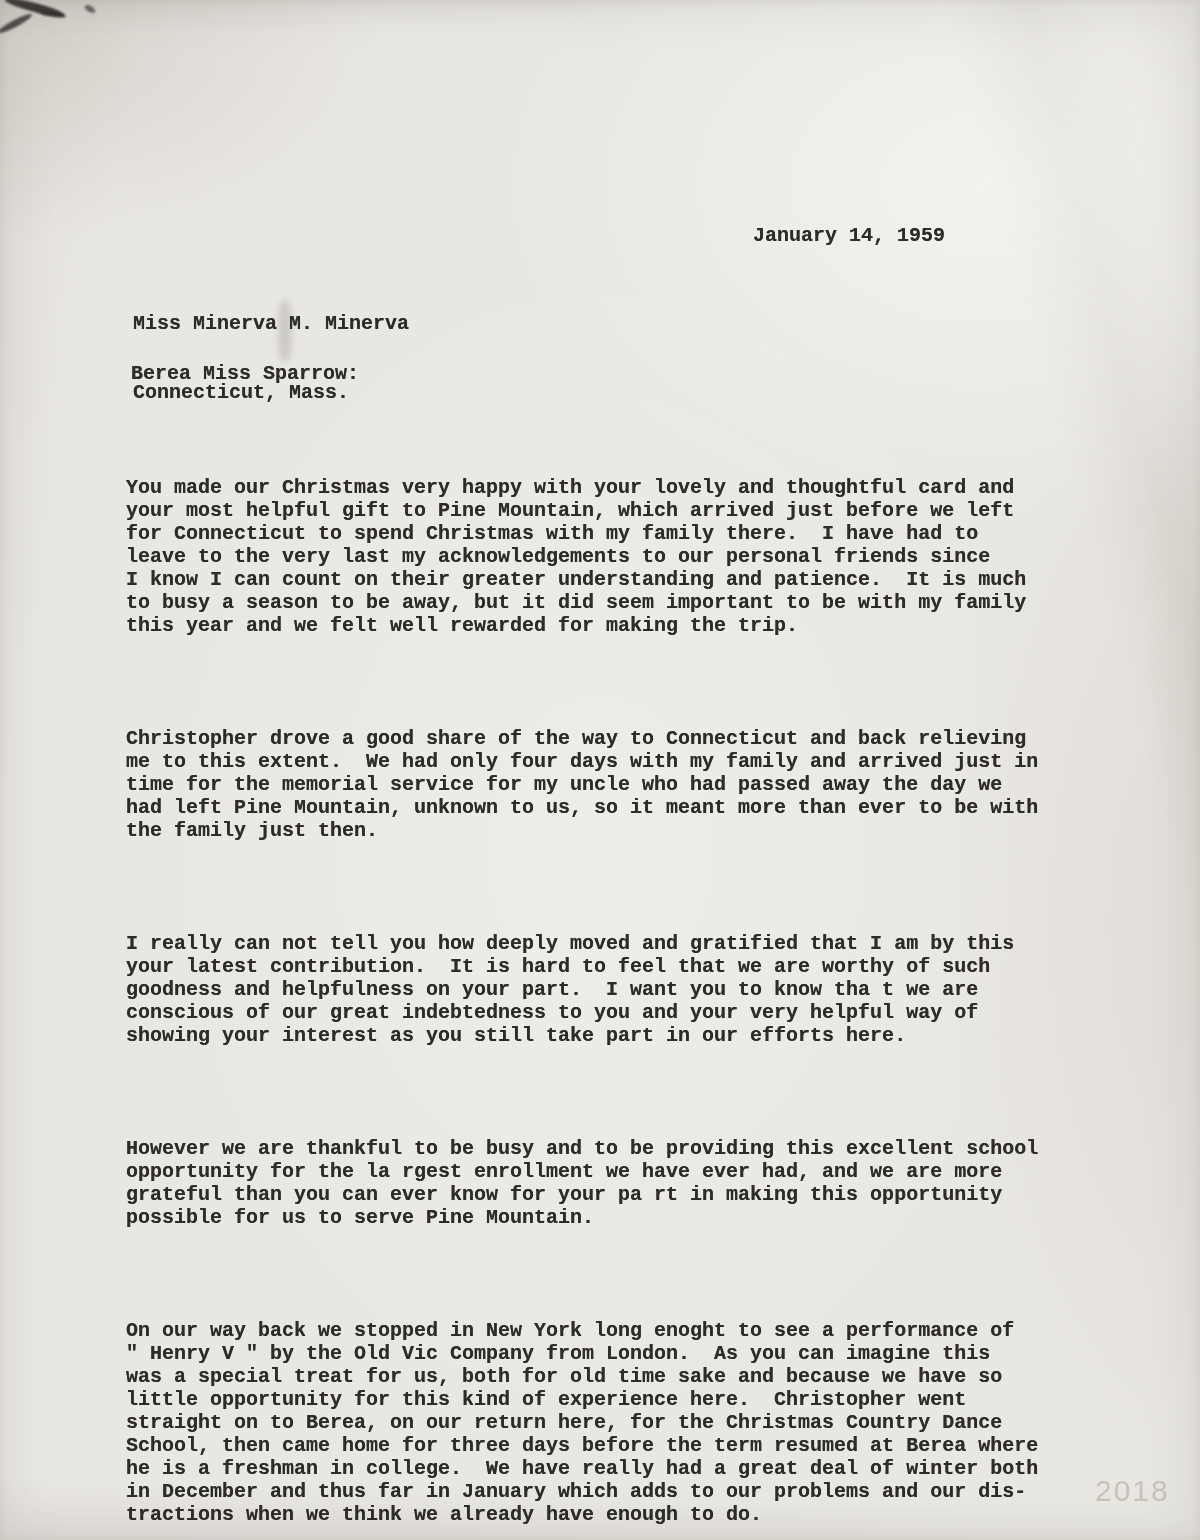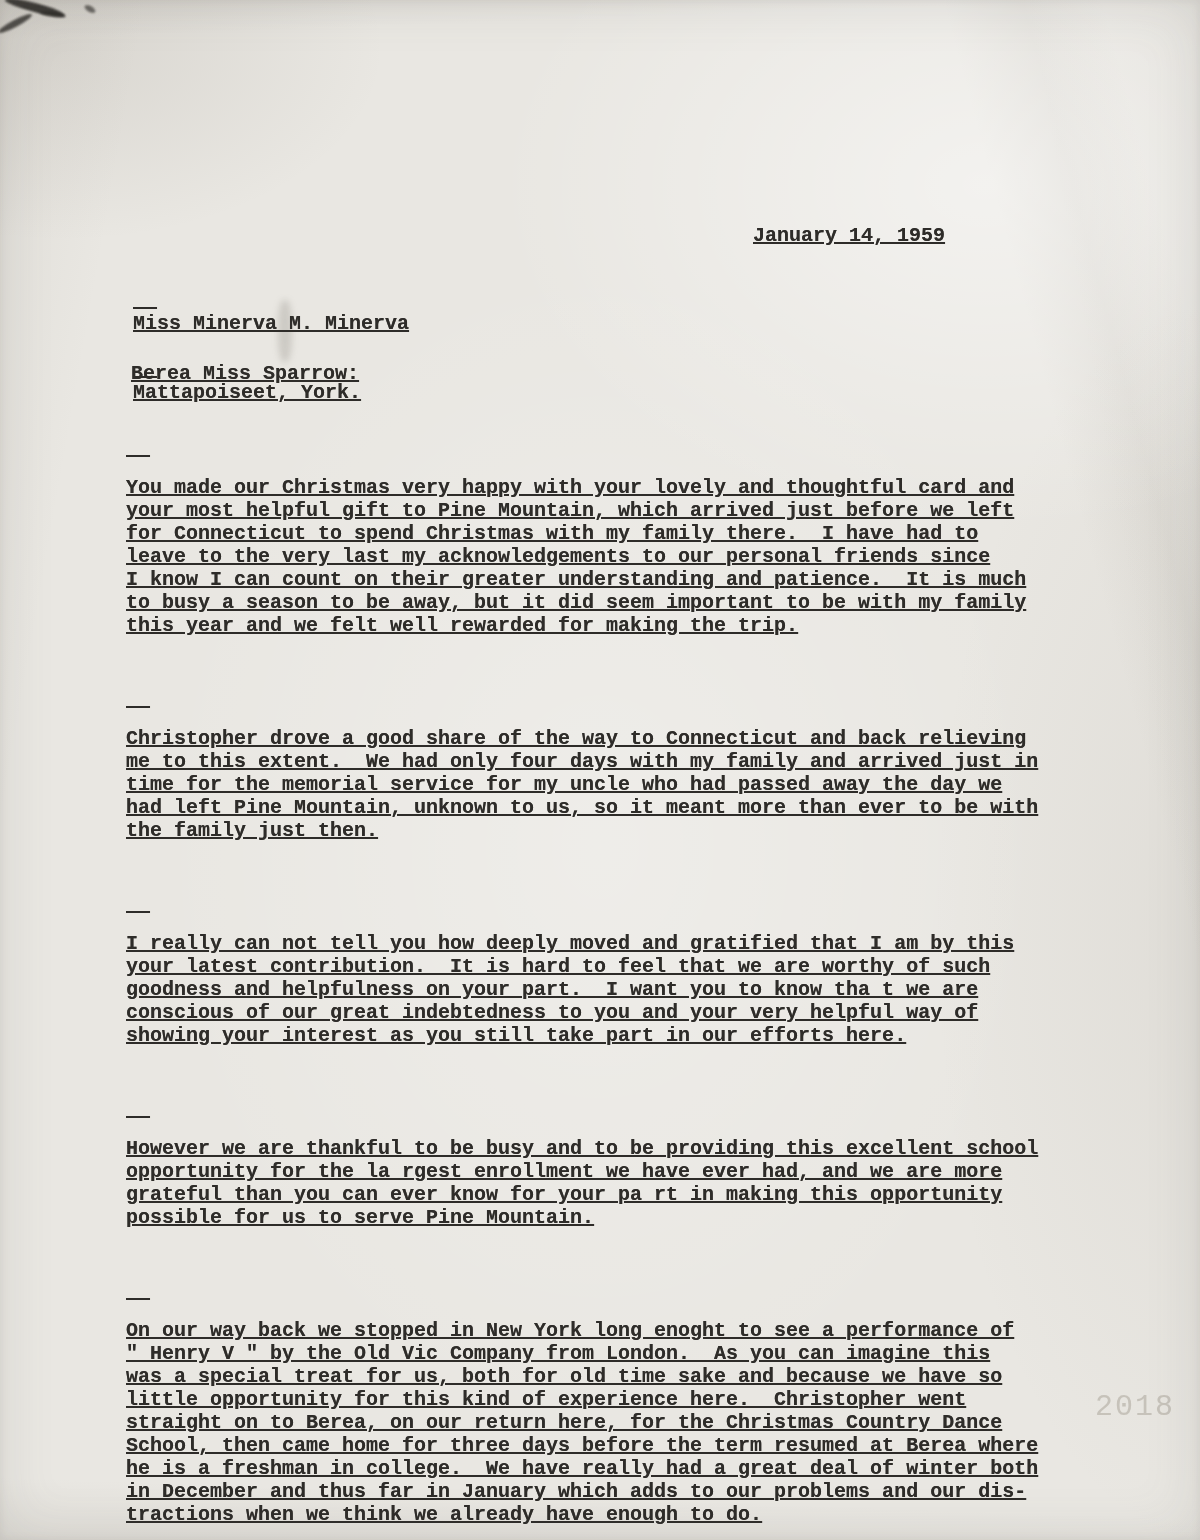--- a/index.html
+++ b/index.html
@@ -21,43 +21,42 @@
       linear-gradient(75deg, transparent 84%, rgba(130,124,112,0.09) 89%, transparent 94%);
     font-family: "Liberation Mono", "DejaVu Sans Mono", monospace;
     color: #2e2c29;
   }
   .ink {
     font-weight: bold;
     font-size: 20px;
     line-height: 23px;
     text-shadow: 0 0 0.6px rgba(46,44,41,0.75);
     white-space: pre-wrap;
-    text-decoration: underline;
   }
   .abs { position: absolute; }
   .date      { left: 753px; top: 224px; }
   .recipient { left: 133px; top: 266px; }
   .salutation{ left: 131px; top: 362px; }
   .letterbody{ left: 126px; top: 414px; width: 965px; }
   .letterbody p { margin: 16px 0 28px 0; }
   
   .mark { position: absolute; background: #23211e; filter: blur(1.2px); }
   .mark1 { left: 4px;  top: 3px;  width: 62px; height: 9px;
            transform: rotate(16deg); border-radius: 60% 40% 55% 45% / 70% 55% 60% 40%; opacity: .85; }
   .mark2 { left: -4px; top: 20px; width: 38px; height: 7px;
            transform: rotate(-28deg); border-radius: 50%; opacity: .75; }
   .mark3 { left: 84px; top: 6px;  width: 12px; height: 6px;
            transform: rotate(30deg); border-radius: 50%; opacity: .6; }
   .mark4 { left: 40px; top: 12px; width: 26px; height: 5px;
            transform: rotate(8deg); border-radius: 50%; opacity: .5; }
   .smudge { position: absolute; left: 278px; top: 300px; width: 14px; height: 62px;
             background: rgba(110,104,95,0.22); filter: blur(3px); border-radius: 40%; }
   .watermark {
-    position: absolute; left: 1095px; top: 1390px;
-    font-family: Liberation Mono, monospace;
+    position: absolute; left: 1095px; top: 1474px;
+    font-family: Liberation Sans, sans-serif;
     font-size: 30px; letter-spacing: 2px;
     color: rgba(172,166,154,0.55);
     text-align: center;
   }
   .edge-vignette {
     position: absolute; inset: 0; pointer-events: none;
     box-shadow: inset 0 0 55px rgba(95,90,82,0.14), inset 0 0 8px rgba(95,90,82,0.10);
   }
 </style>
 </head>
@@ -66,21 +65,21 @@
 <div class="mark mark1"></div>
 <div class="mark mark2"></div>
 <div class="mark mark3"></div>
 <div class="mark mark4"></div>
 <div class="smudge"></div>
 
 <div class="abs ink date">January 14, 1959</div>
 
 <div class="abs ink recipient">
   <div>Miss Minerva M. Minerva</div>
-  <div>Mattapoiseet, York.</div>
+  <div>Connecticut, Mass.</div>
 </div>
 
 <div class="abs ink salutation">Berea Miss Sparrow:</div>
 
 <div class="abs ink letterbody">
   <p>You made our Christmas very happy with your lovely and thoughtful card and
 your most helpful gift to Pine Mountain, which arrived just before we left
 for Connecticut to spend Christmas with my family there.  I have had to
 leave to the very last my acknowledgements to our personal friends since
 I know I can count on their greater understanding and patience.  It is much

